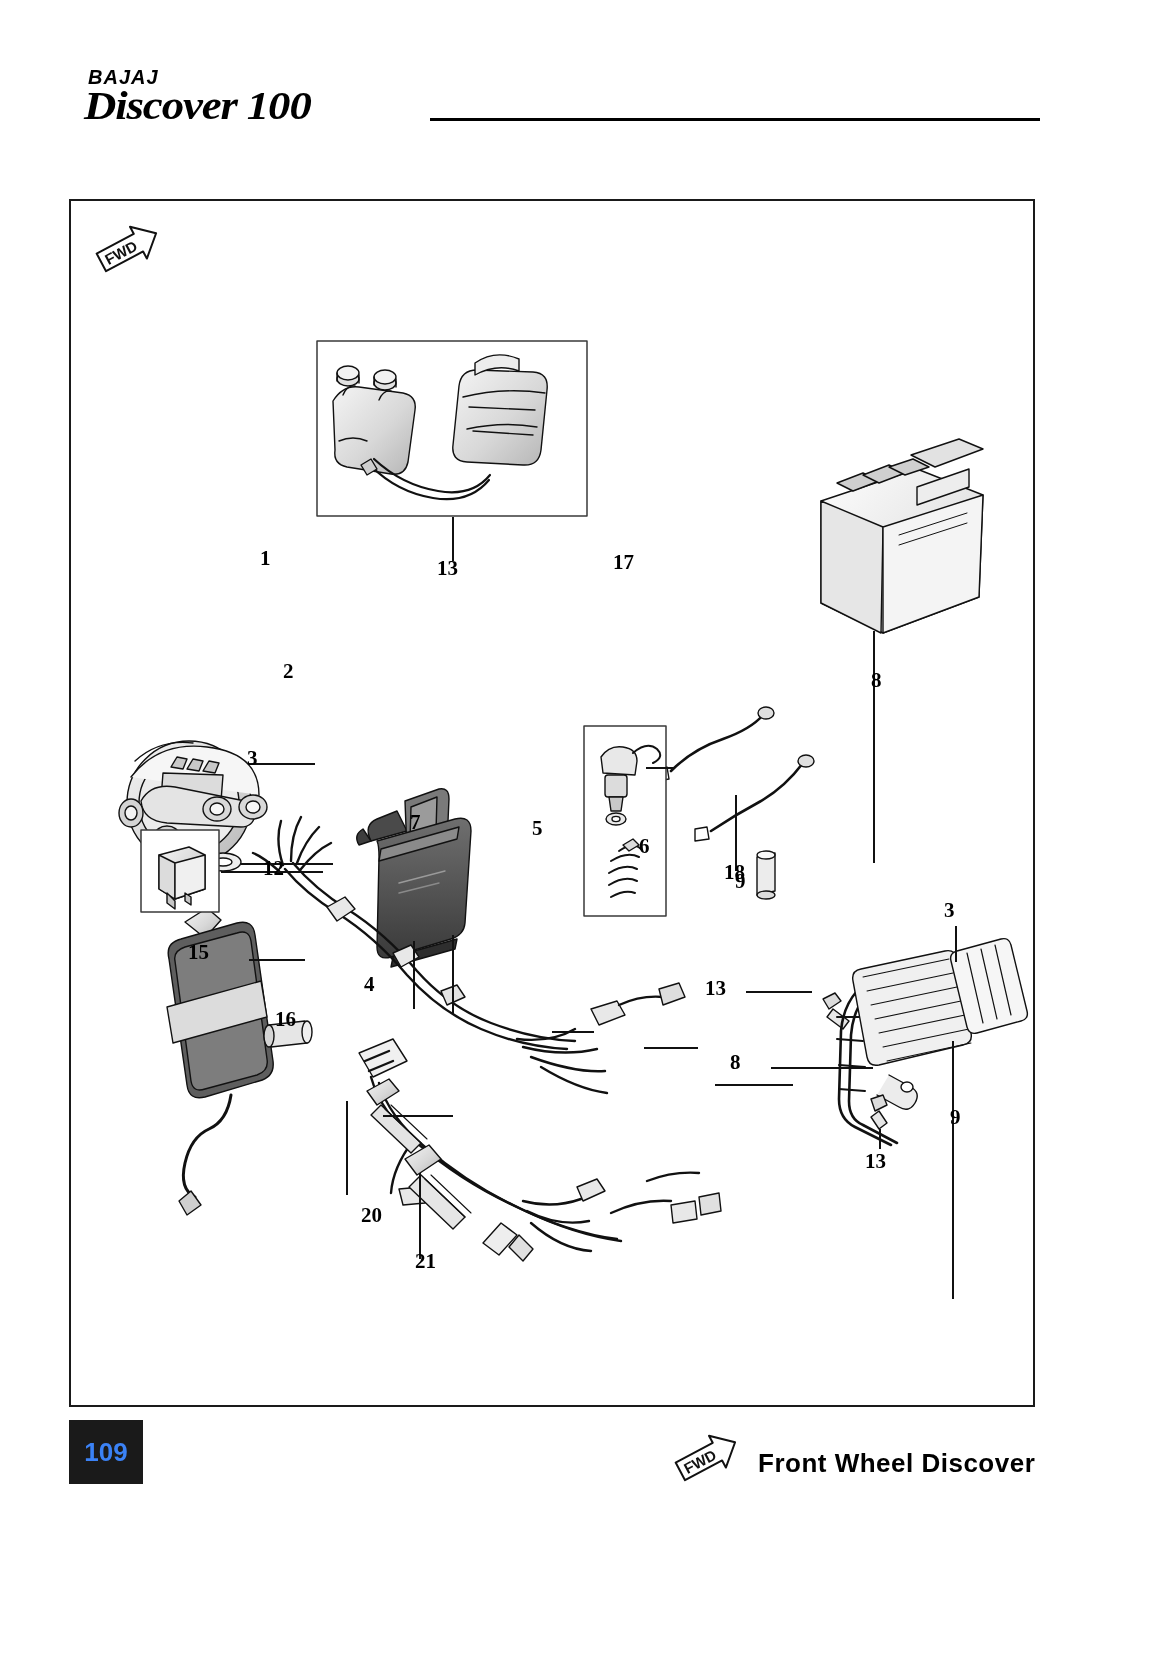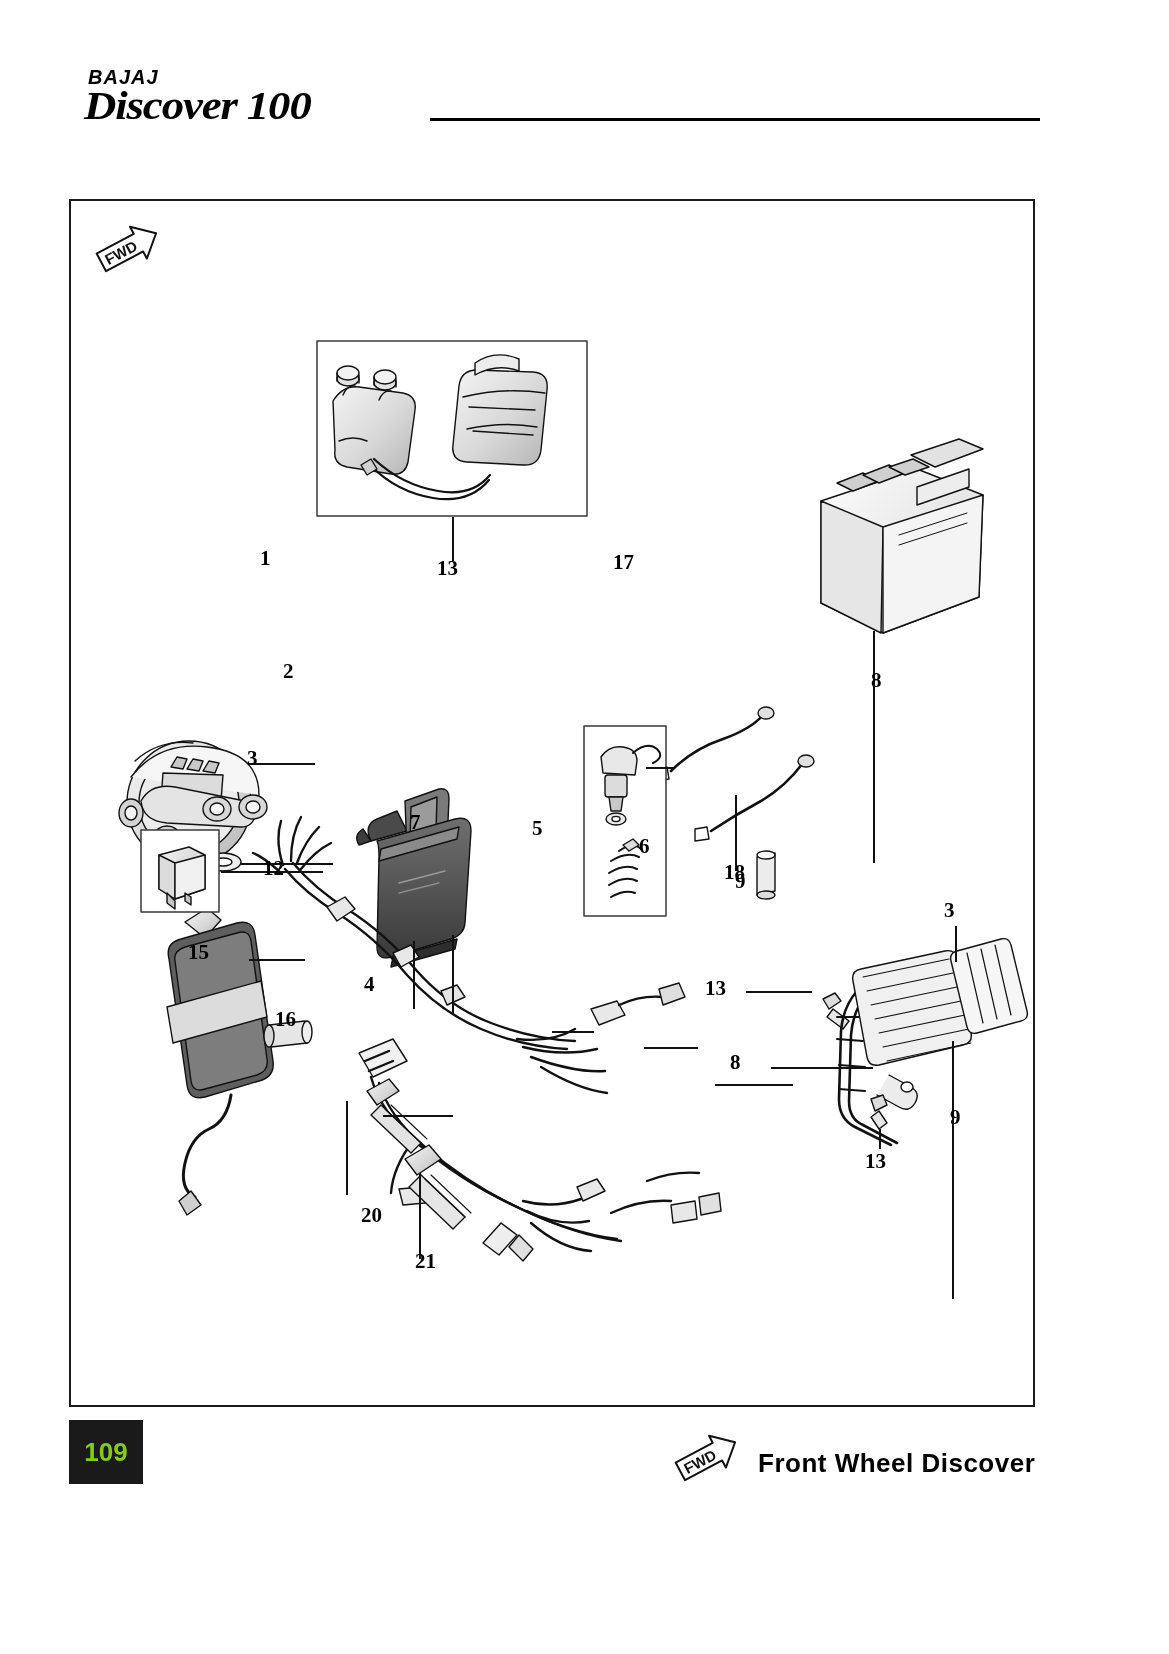--- a/index.html
+++ b/index.html
@@ -84,21 +84,21 @@
   }
   .lead-h { height: 1.5px; }
   .lead-v { width: 1.5px; }
 
   
   #page-number-box {
     position: absolute;
     left: 69px; top: 1420px;
     width: 74px; height: 64px;
     background: #1a1a1a;
-    color: #84cc16;
+    color: #3b82f6;
     font-size: 26px;
     font-weight: bold;
     font-family: "Liberation Sans", sans-serif;
     display: flex;
     align-items: center;
     justify-content: center;
   }
   #footer-fwd {
     position: absolute;
     left: 672px; top: 1432px;

